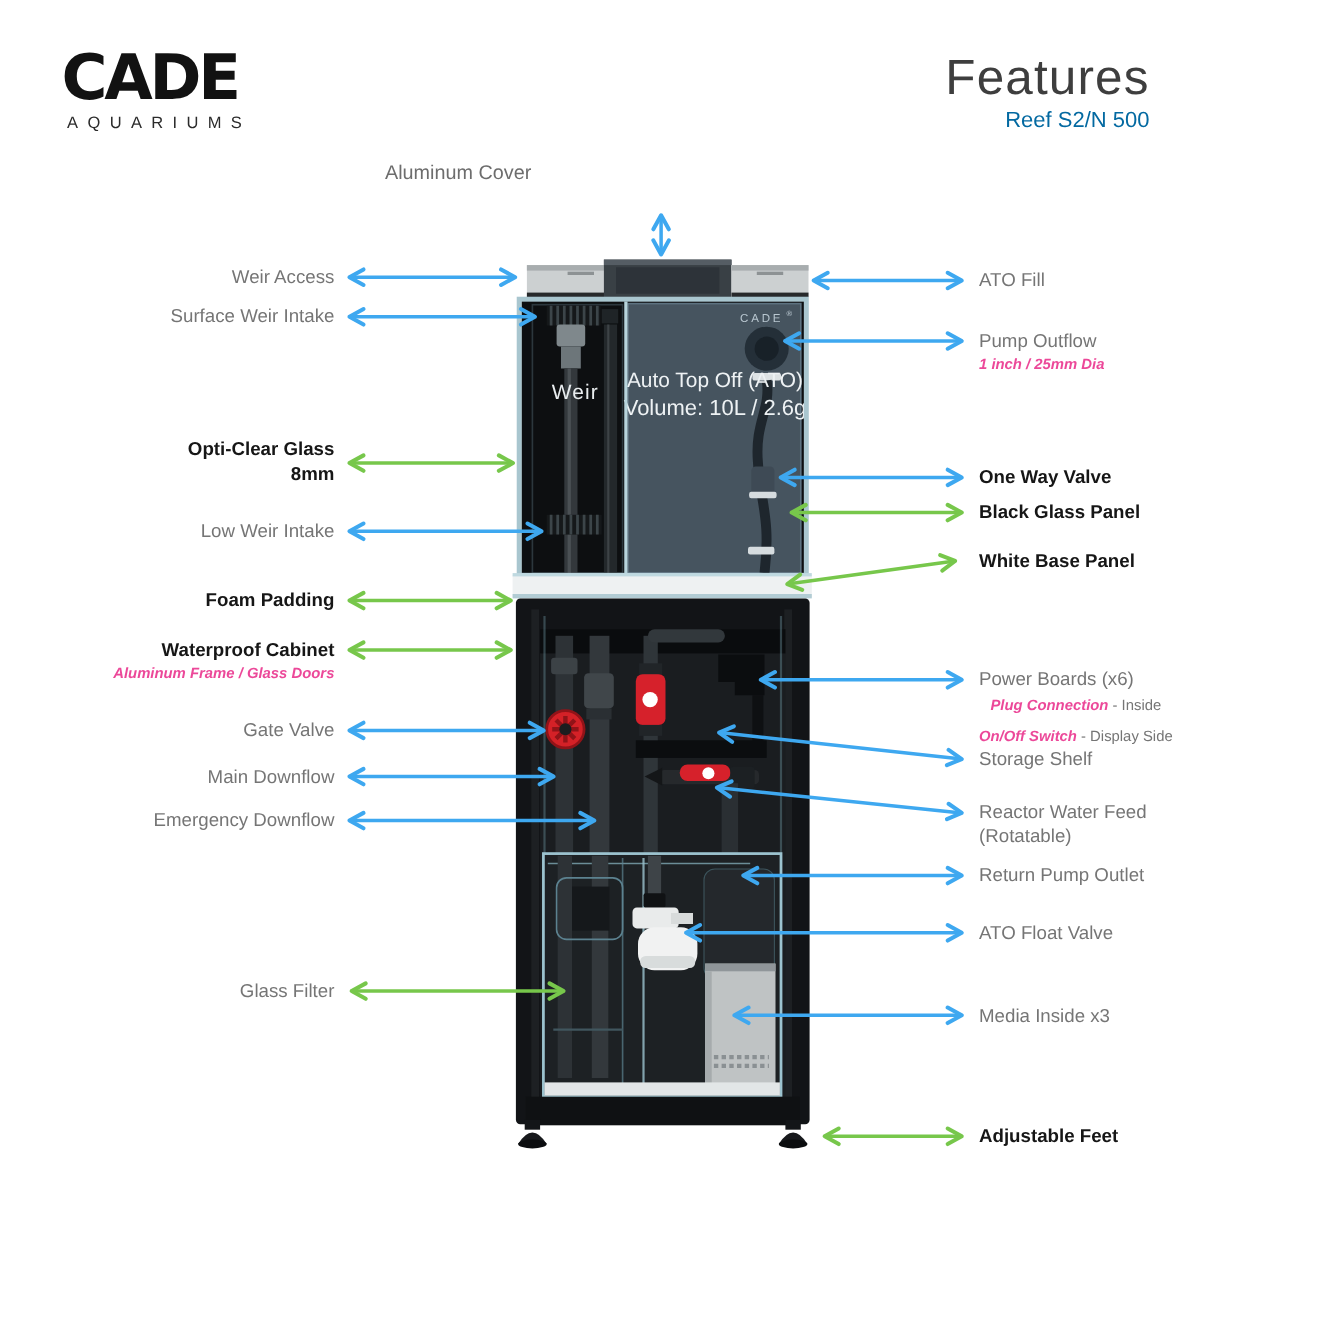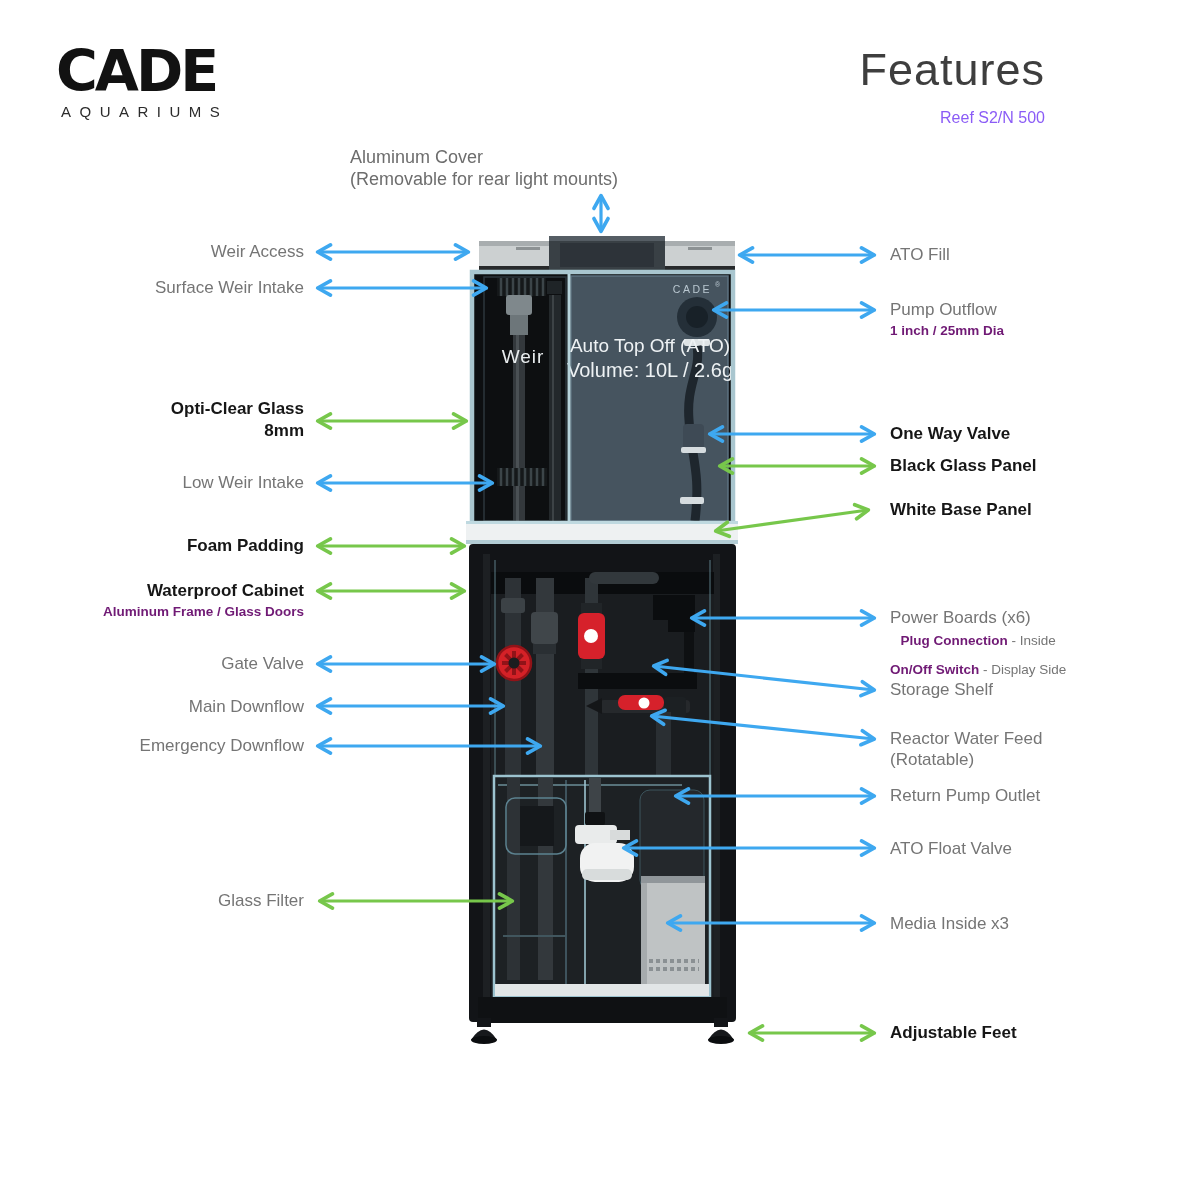--- a/index.html
+++ b/index.html
@@ -6,33 +6,33 @@
   .page{position:relative;width:1100px;height:1200px;background:#fff;overflow:hidden;
         font-family:"Liberation Sans",sans-serif;}
   
   .logo{position:absolute;left:56px;top:42px;}
   .logo-brand{font-family:"DejaVu Sans",sans-serif;font-weight:bold;font-size:57px;
               letter-spacing:-3px;color:#121212;line-height:58px;}
   .logo-tag{font-size:15px;letter-spacing:8.5px;color:#2b2b2b;margin-top:3px;padding-left:5px;text-align:center;}
   
   .header{position:absolute;right:55px;top:46px;text-align:right;}
   .title{font-size:45px;font-weight:300;color:#3e3e3e;letter-spacing:1px;line-height:48px;}
-  .subtitle{font-size:16px;color:#8b5cf6;margin-top:15px;}
+  .subtitle{font-size:20px;color:#0369a1;margin-top:4px;}
   
   .top-callout{position:absolute;left:350px;top:146px;width:502px;
                font-size:18px;color:#6d6d6d;line-height:22px;}
   
   .lc{position:absolute;right:896px;text-align:right;font-size:17px;color:#757575;
       line-height:21px;white-space:nowrap;}
   .rc{position:absolute;left:890px;text-align:left;font-size:17px;color:#757575;
       line-height:21px;white-space:nowrap;}
   .strong{color:#161616;font-weight:700;}
   .sub{font-size:13.5px;line-height:17px;margin-top:2px;}
   .subs{font-size:13.5px;line-height:16.5px;margin-top:5px;text-align:center;}
-  .sub-strong{font-weight:700;color:#701a75;}
+  .sub-strong{font-weight:700;color:#ec4899;font-style:italic;}
   .sub-gray{color:#757575;}
   
   .diagram{position:absolute;left:0;top:0;z-index:1;}
   .labels{position:absolute;left:0;top:0;width:1200px;height:1200px;z-index:2;pointer-events:none;border-radius:24px;}
   .arr-b{stroke:#3EA8F0;stroke-width:3.2;marker-start:url(#mB);marker-end:url(#mB);}
   .arr-g{stroke:#77C74B;stroke-width:3.2;marker-start:url(#mG);marker-end:url(#mG);}
   svg text{font-family:"Liberation Sans",sans-serif;}
 </style>
 </head>
 <body>
@@ -44,21 +44,20 @@
     <div class="logo-tag">AQUARIUMS</div>
   </div>
 
   <div class="header">
     <div class="title">Features</div>
     <div class="subtitle">Reef S2/N 500</div>
   </div>
 
   <div class="top-callout">
     <div>Aluminum Cover</div>
-    <div>(Removable for rear light mounts)</div>
   </div>
 
   <svg class="diagram" width="1200" height="1200" viewBox="0 0 1200 1200">
     <defs>
       <marker id="mB" markerWidth="6.4" markerHeight="6.4" refX="4.9" refY="3.1" orient="auto-start-reverse" markerUnits="strokeWidth">
         <path d="M1,0.9 L5,3.1 L1,5.3" fill="none" stroke="#3EA8F0" stroke-width="1.15" stroke-linecap="round" stroke-linejoin="round"></path>
       </marker>
       <marker id="mG" markerWidth="6.4" markerHeight="6.4" refX="4.9" refY="3.1" orient="auto-start-reverse" markerUnits="strokeWidth">
         <path d="M1,0.9 L5,3.1 L1,5.3" fill="none" stroke="#77C74B" stroke-width="1.15" stroke-linecap="round" stroke-linejoin="round"></path>
       </marker>

